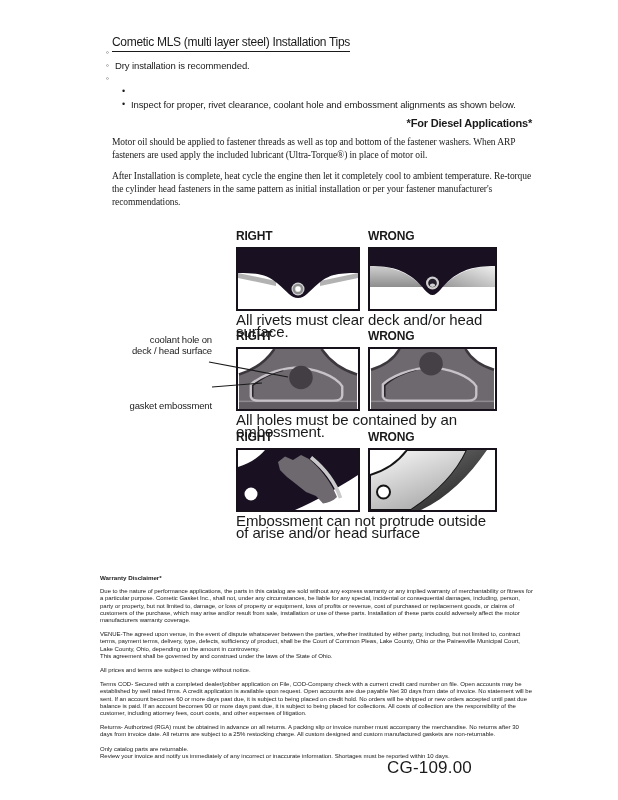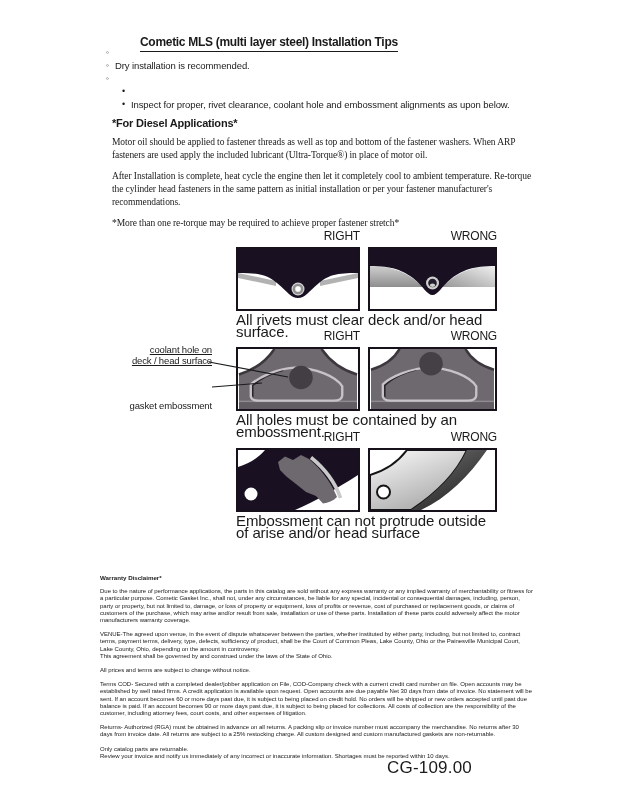--- a/index.html
+++ b/index.html
@@ -2,50 +2,50 @@
 <html style="--ink: #1a1a1a; --diagram_black: #191022; --gasket_gray: #6e696f; --deck_gray: #b2b2b2; --embossment_light: #c6c2c7;"><head>
 <meta charset="utf-8">
 <style>
   html,body{margin:0;padding:0;background:#ffffff;}
   .page{
     position:relative;width:618px;height:800px;background:#ffffff;overflow:hidden;
     font-family:"Liberation Sans", sans-serif;color:var(--ink,#1a1a1a);
   }
   
   .title{
-    position:absolute;left:112px;top:27px;font-size:12px;font-weight:bold;letter-spacing:-0.3px;
-    border-bottom:1.5px solid #1a1a1a;padding-bottom:2px;display:inline-block;white-space:nowrap;margin-left:28px;
+    position:absolute;left:112px;top:27px;font-size:12px;font-weight:normal;letter-spacing:-0.3px;
+    border-bottom:1.5px solid #1a1a1a;padding-bottom:2px;display:inline-block;white-space:nowrap;
   }
   
   .bullets{position:absolute;left:106px;top:46px;width:440px;font-size:9.5px;letter-spacing:-0.1px;}
   .bullets .row{display:flex;line-height:13px;}
   .bullets .marker{width:9px;flex:0 0 9px;font-size:8px;}
   .bullets .row.sub{padding-left:16px;}
   .bullets .row.sub .marker{font-size:9px;}
   
   .diesel{position:absolute;left:112px;top:117px;width:420px;}
-  .diesel h2{font-size:11px;font-weight:bold;margin:0 0 7px 0;letter-spacing:-0.2px;}
+  .diesel h2{font-size:11px;font-weight:bold;margin:0 0 7px 0;letter-spacing:-0.2px;text-align:right;}
   .diesel p{font-size:9.5px;line-height:13px;margin:0 0 8px 0;letter-spacing:-0.1px;font-family:Liberation Serif, serif;}
   
   .figrow{position:absolute;left:236px;width:261px;}
   .figrow.r1{top:229px;}
   .figrow.r2{top:329px;}
   .figrow.r3{top:430px;}
   .fig-headers{display:flex;gap:8px;height:18px;}
-  .figlabel{font-size:12px;font-weight:normal;text-align:right;letter-spacing:-0.2px;}
+  .figlabel{font-size:12px;font-weight:bold;text-align:left;letter-spacing:-0.2px;}
   .w1{width:124px;flex:0 0 124px;}
   .w2{width:129px;flex:0 0 129px;}
   .fig-boxes{display:flex;gap:8px;}
   .figbox{border:2px solid #17111c;background:#fff;box-sizing:border-box;height:64px;}
   .figbox svg{display:block;}
   .figcaption{font-size:15px;line-height:12px;margin-top:3px;letter-spacing:-0.1px;}
   .figcaption.narrow{width:252px;}
   
   .annot{position:absolute;width:124px;text-align:right;font-size:9.5px;line-height:10.5px;letter-spacing:-0.15px;}
-  .annot.coolant{left:88px;top:345px;text-decoration:underline;}
+  .annot.coolant{left:88px;top:335px;}
   .annot.emboss{left:88px;top:401px;}
   .leaders{position:absolute;left:204px;top:352px;z-index:5;pointer-events:none;}
   
   .disclaimer{position:absolute;left:100px;top:574px;width:433px;font-size:6px;line-height:7.2px;letter-spacing:-0.02px;}
   .disclaimer h3{font-size:6.2px;margin:0 0 7px 0;}
   .disclaimer p{margin:0 0 7px 0;}
   .disclaimer p.tight{margin-top:-7px;}
   
   .pagenum{position:absolute;left:387px;top:758px;font-size:17px;letter-spacing:0.2px;}
 </style>
@@ -65,29 +65,28 @@
       <span>Dry installation is recommended.</span>
     </div>
     <div class="row">
       <span class="marker">◦</span>
     </div>
     <div class="row sub">
       <span class="marker">•</span>
     </div>
     <div class="row sub">
       <span class="marker">•</span>
-      <span>Inspect for proper, rivet clearance, coolant hole and embossment alignments as upon below.</span>
+      <span>Inspect for proper, rivet clearance, coolant hole and embossment alignments as shown below.</span>
     </div>
   </div>
 
   <div class="diesel">
     <h2>*For Diesel Applications*</h2>
     <p>Motor oil should be applied to fastener threads as well as top and bottom of the fastener washers. When ARP fasteners are used apply the included lubricant (Ultra-Torque®) in place of motor oil.</p>
     <p>After Installation is complete, heat cycle the engine then let it completely cool to ambient temperature. Re-torque the cylinder head fasteners in the same pattern as initial installation or per your fastener manufacturer's recommendations.</p>
-    <p>*More than one re-torque may be required to achieve proper fastener stretch*</p>
   </div>
 
   <div class="figrow r1">
     <div class="fig-headers">
       <div class="figlabel w1">RIGHT</div>
       <div class="figlabel w2">WRONG</div>
     </div>
     <div class="fig-boxes">
       <div class="figbox w1">
         <svg width="120" height="60" viewBox="0 0 120 60">

